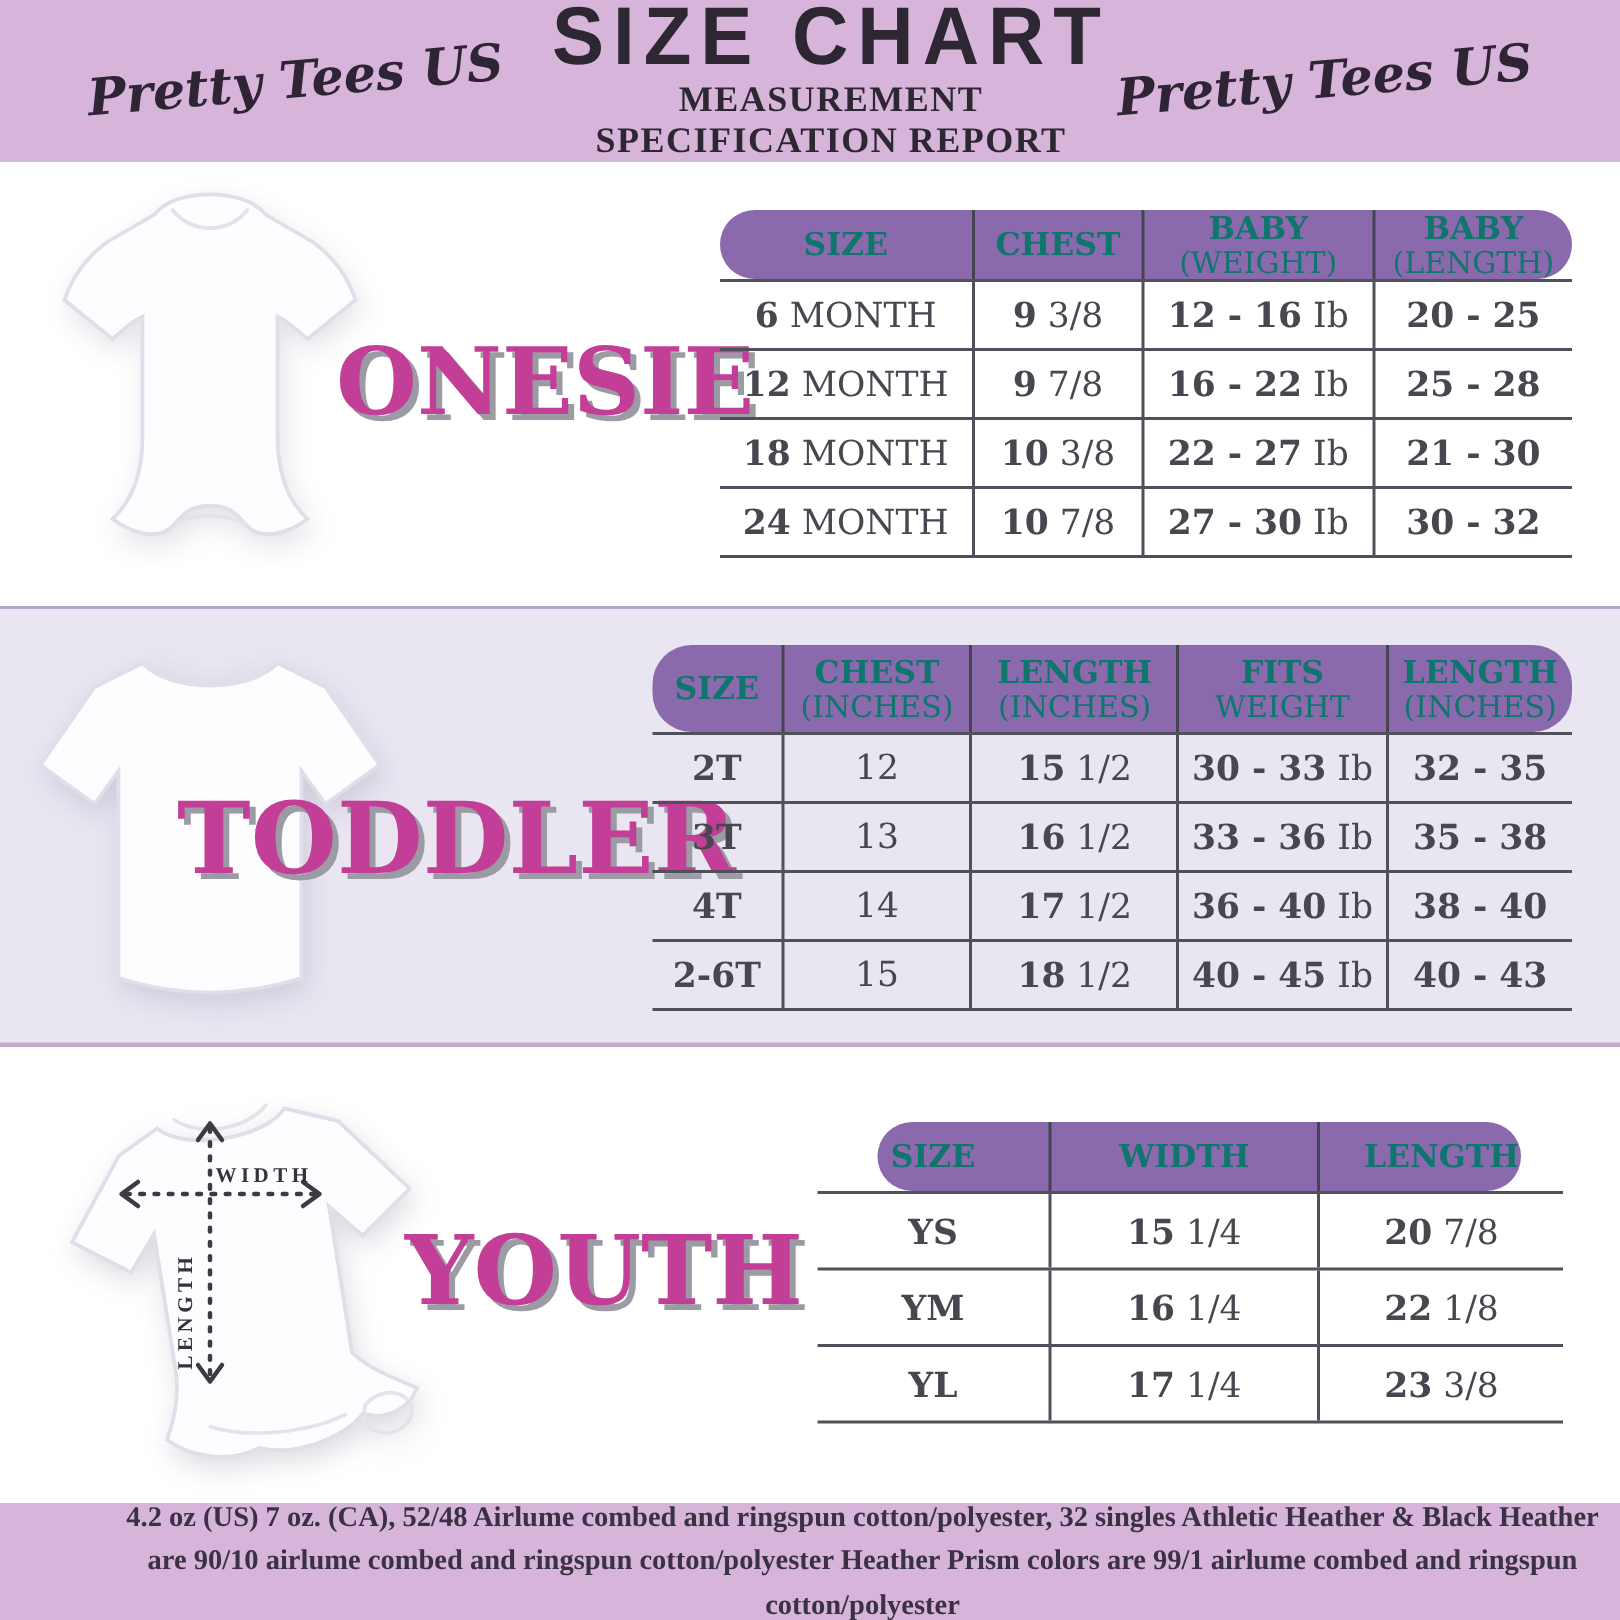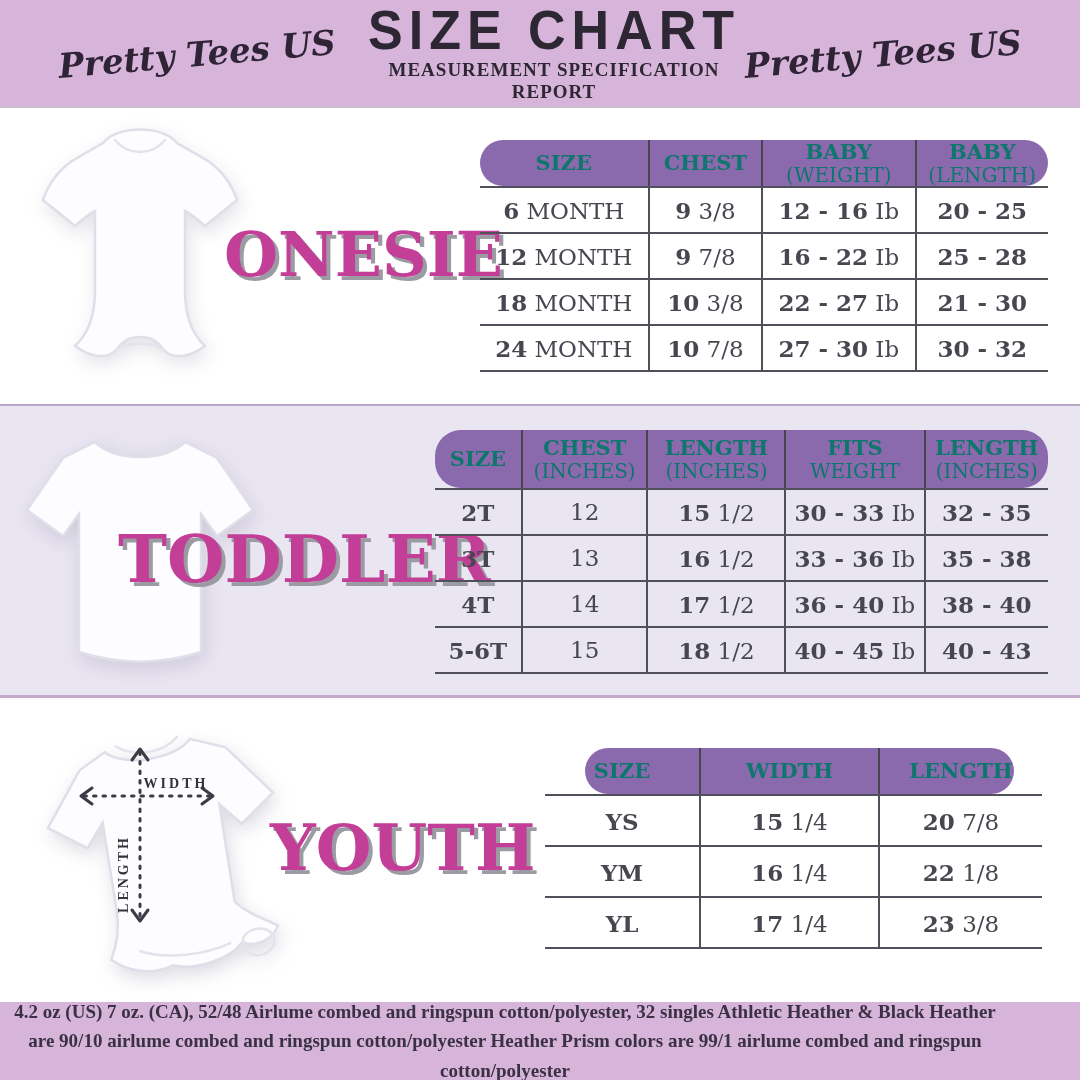--- a/index.html
+++ b/index.html
@@ -18,21 +18,21 @@
 
   
   .hdr{position:absolute;left:0;top:0;width:1080px;height:108px;background:var(--header-bg);
        display:flex;align-items:center;justify-content:space-between;padding:0 58px;
        border-bottom:1px solid #c9c2ce;}
   .brand{font-family:"DejaVu Serif",serif;font-style:italic;font-weight:bold;font-size:34px;
          color:#2e2436;transform:rotate(-5deg);letter-spacing:0;white-space:nowrap;}
   .titleblock{text-align:center;margin-left:28px;}
   .h1{font-family:"Liberation Sans",sans-serif;font-weight:bold;font-size:52px;line-height:1;
       letter-spacing:6px;color:var(--ink-dark);margin:0;transform:scaleY(1.05);}
-  .h2{font-family:"Liberation Serif",serif;font-weight:bold;font-size:19px;letter-spacing:1px;
+  .h2{font-family:"Liberation Serif",serif;font-weight:bold;font-size:24px;letter-spacing:1px;
       color:var(--ink-dark);margin:3px 0 0;text-align:center;}
 
   
   .sec{position:absolute;left:0;width:1080px;}
   .sec-onesie{top:108px;height:296px;background:#fff;}
   .sec-toddler{top:404px;height:294px;background:var(--alt-bg);
                border-top:2px solid #b9a7c7;border-bottom:3px solid #c3a9cc;}
   .sec-youth{top:698px;height:392px;background:#fff;}
 
   .big-title{position:absolute;font-family:"DejaVu Serif",serif;font-weight:bold;line-height:1;
@@ -71,21 +71,21 @@
   .tbl-toddler .thead,.tbl-toddler .trow{grid-template-columns:14% 20.5% 22.5% 22.7% 20.3%;}
 
   .tbl-youth{left:545px;top:50px;width:497px;}
   .tbl-youth .thead{height:46px;}
   .tbl-youth .thead::before{left:40px;right:28px;}
   .tbl-youth .thead,.tbl-youth .trow{grid-template-columns:31% 36% 33%;}
   .tbl-youth .td{padding:12px 0 10px;}
 
   
   .ftr{position:absolute;left:0;top:1002px;width:1080px;height:78px;background:var(--header-bg);
-       display:flex;align-items:center;justify-content:flex-start;}
+       display:flex;align-items:center;justify-content:flex-end;}
   .ftr p{margin:0;max-width:1010px;text-align:center;font-family:"Liberation Serif",serif;
          font-weight:bold;font-size:19px;line-height:1.55;color:#3a3144;}
 
   
   .garment{fill:#fdfdff;stroke:#e0dfe9;stroke-width:2.5;}
   .garment-line{fill:none;stroke:#e4e3ec;stroke-width:2.5;stroke-linecap:round;}
   .dash{fill:none;stroke:#3b3b45;stroke-width:3;stroke-dasharray:2.5 7;stroke-linecap:round;}
   .ahead{fill:none;stroke:#3b3b45;stroke-width:3;stroke-linecap:round;stroke-linejoin:round;}
   .measure-label{font-family:"Liberation Serif",serif;font-weight:bold;font-size:14px;
                  letter-spacing:3px;fill:#33333d;}
@@ -205,21 +205,21 @@
           <div class="td"><span class="b">35 - 38</span></div>
         </div>
         <div class="trow">
           <div class="td"><span class="b">4T</span></div>
           <div class="td"><span>14</span></div>
           <div class="td"><span class="b">17</span> <span>1/2</span></div>
           <div class="td"><span class="b">36 - 40</span> <span>Ib</span></div>
           <div class="td"><span class="b">38 - 40</span></div>
         </div>
         <div class="trow">
-          <div class="td"><span class="b">5-6T</span></div>
+          <div class="td"><span class="b">2-6T</span></div>
           <div class="td"><span>15</span></div>
           <div class="td"><span class="b">18</span> <span>1/2</span></div>
           <div class="td"><span class="b">40 - 45</span> <span>Ib</span></div>
           <div class="td"><span class="b">40 - 43</span></div>
         </div>
       </div>
   </div>
 
   <div class="sec sec-youth">
     <svg class="art art-youth" width="312" height="285" viewBox="0 0 312 285">

